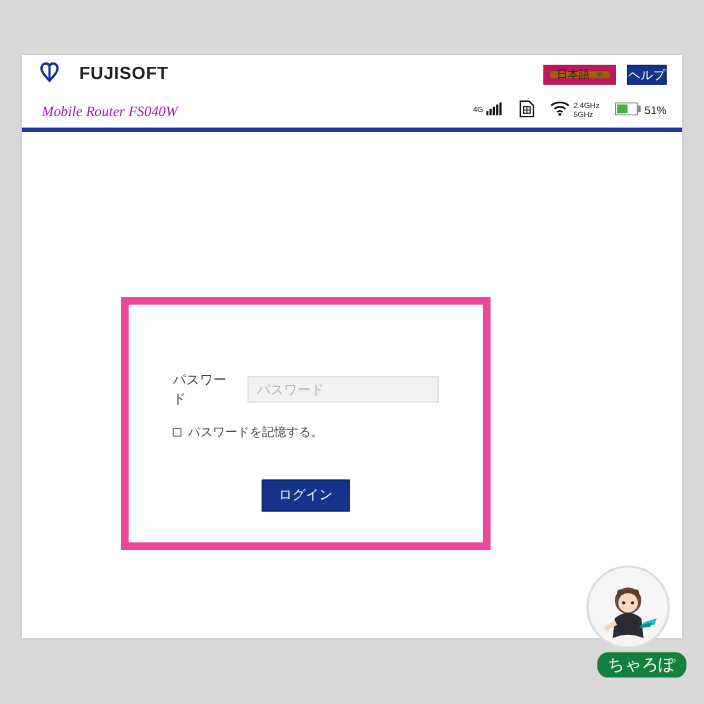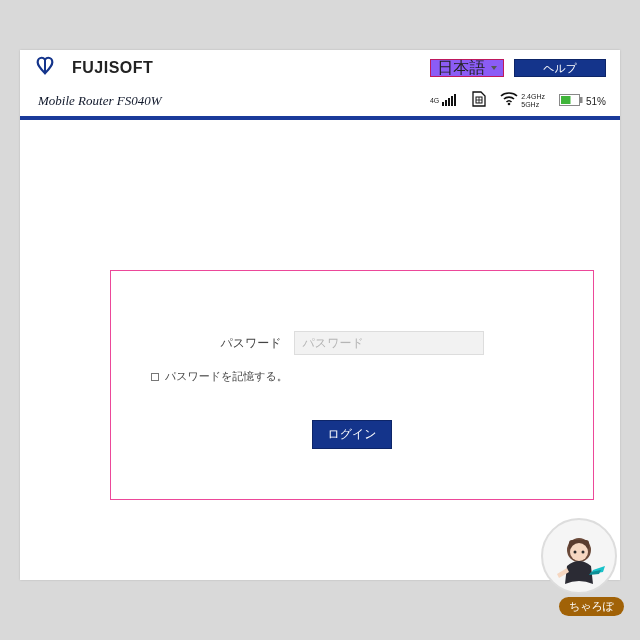--- a/index.html
+++ b/index.html
@@ -16,45 +16,45 @@
     box-shadow: 0 0 2px rgba(0,0,0,.15);
   }
   .topbar {
     height: 36px; display: flex; align-items: center;
     justify-content: space-between; padding: 0 14px;
   }
   .brand { display: flex; align-items: center; gap: 16px; }
   .brand-name { font-weight: 700; font-size: 16px; letter-spacing: .5px; color: #222; }
   .topright { display: flex; align-items: center; gap: 10px; font-size: 11px; }
   .lang-select {
-    border: 1px solid #be185d; background: #8b5cf6; height: 18px;
+    border: 6px solid #be185d; background: #a16207; height: 18px;
     display: flex; align-items: center; padding: 0 6px; gap: 6px;
-    font-size: 16px; color: #222;
+    font-size: 10px; color: #222;
   }
   .caret { width: 0; height: 0; border-left: 3px solid transparent;
     border-right: 3px solid transparent; border-top: 4px solid #555; }
   .help-btn {
     background: #14348b; color: #fff; border: 1px solid #0d2568;
-    height: 18px; padding: 0 28px; display: flex; align-items: center;
+    height: 18px; padding: 0 0; display: flex; align-items: center;
     font-size: 11px;
   }
   .subbar {
     height: 30px; display: flex; align-items: center;
     justify-content: space-between; padding: 0 14px 0 18px;
   }
-  .subtitle { font-style: italic; font-size: 13px; color: #0f172a; font-family: Georgia, serif; }
+  .subtitle { font-style: italic; font-size: 13px; color: #a21caf; font-family: Georgia, serif; }
   .status { display: flex; align-items: center; gap: 14px; }
   .sg { display: flex; align-items: center; gap: 3px; }
   .tiny { font-size: 7px; line-height: 8px; color: #222; }
   .wifi-labels { display: flex; flex-direction: column; }
   .batt-pct { font-size: 10px; color: #222; }
   .divider { height: 4px; background: #1a3a9a; margin: 0 0 0 0; }
   .login-box {
-    position: absolute; left: 90px; top: 220px; width: 484px; height: 230px;
-    border: 1px solid #ec4899;
+    position: absolute; left: 90px; top: 220px; width: 336px; height: 230px;
+    border: 7px solid #ec4899;
   }
   .login-inner { padding: 60px 40px 0 40px; }
   .pw-row { display: flex; align-items: center; justify-content: center; gap: 12px; margin-bottom: 14px; }
   .pw-label { font-size: 12px; color: #444; }
   .pw-input {
     width: 190px; height: 24px; background: #f2f2f2;
     border: 1px solid #ddd; font-size: 12px; color: #aaa;
     display: flex; align-items: center; padding: 0 8px;
   }
   .remember-row { display: flex; align-items: center; justify-content: flex-start; gap: 6px; font-size: 11px; color: #444; margin-bottom: 36px; }
@@ -66,21 +66,21 @@
   .avatar-badge {
     position: absolute; right: 16px; bottom: 24px;
     display: flex; flex-direction: column; align-items: center; gap: 3px;
   }
   .avatar-circle {
     width: 76px; height: 76px; border-radius: 50%; background: #f5f5f5;
     border: 2px solid #ddd; display: flex; align-items: center; justify-content: center;
     overflow: hidden;
   }
   .avatar-name {
-    background: #a16207; color: #fff; font-size: 11px; padding: 2px 10px;
+    background: #15803d; color: #fff; font-size: 15px; padding: 2px 10px;
     border-radius: 10px;
     margin-left: 24px;
   }
 </style>
 </head>
 <body>
 
 <div class="window">
 
   <div class="topbar">

